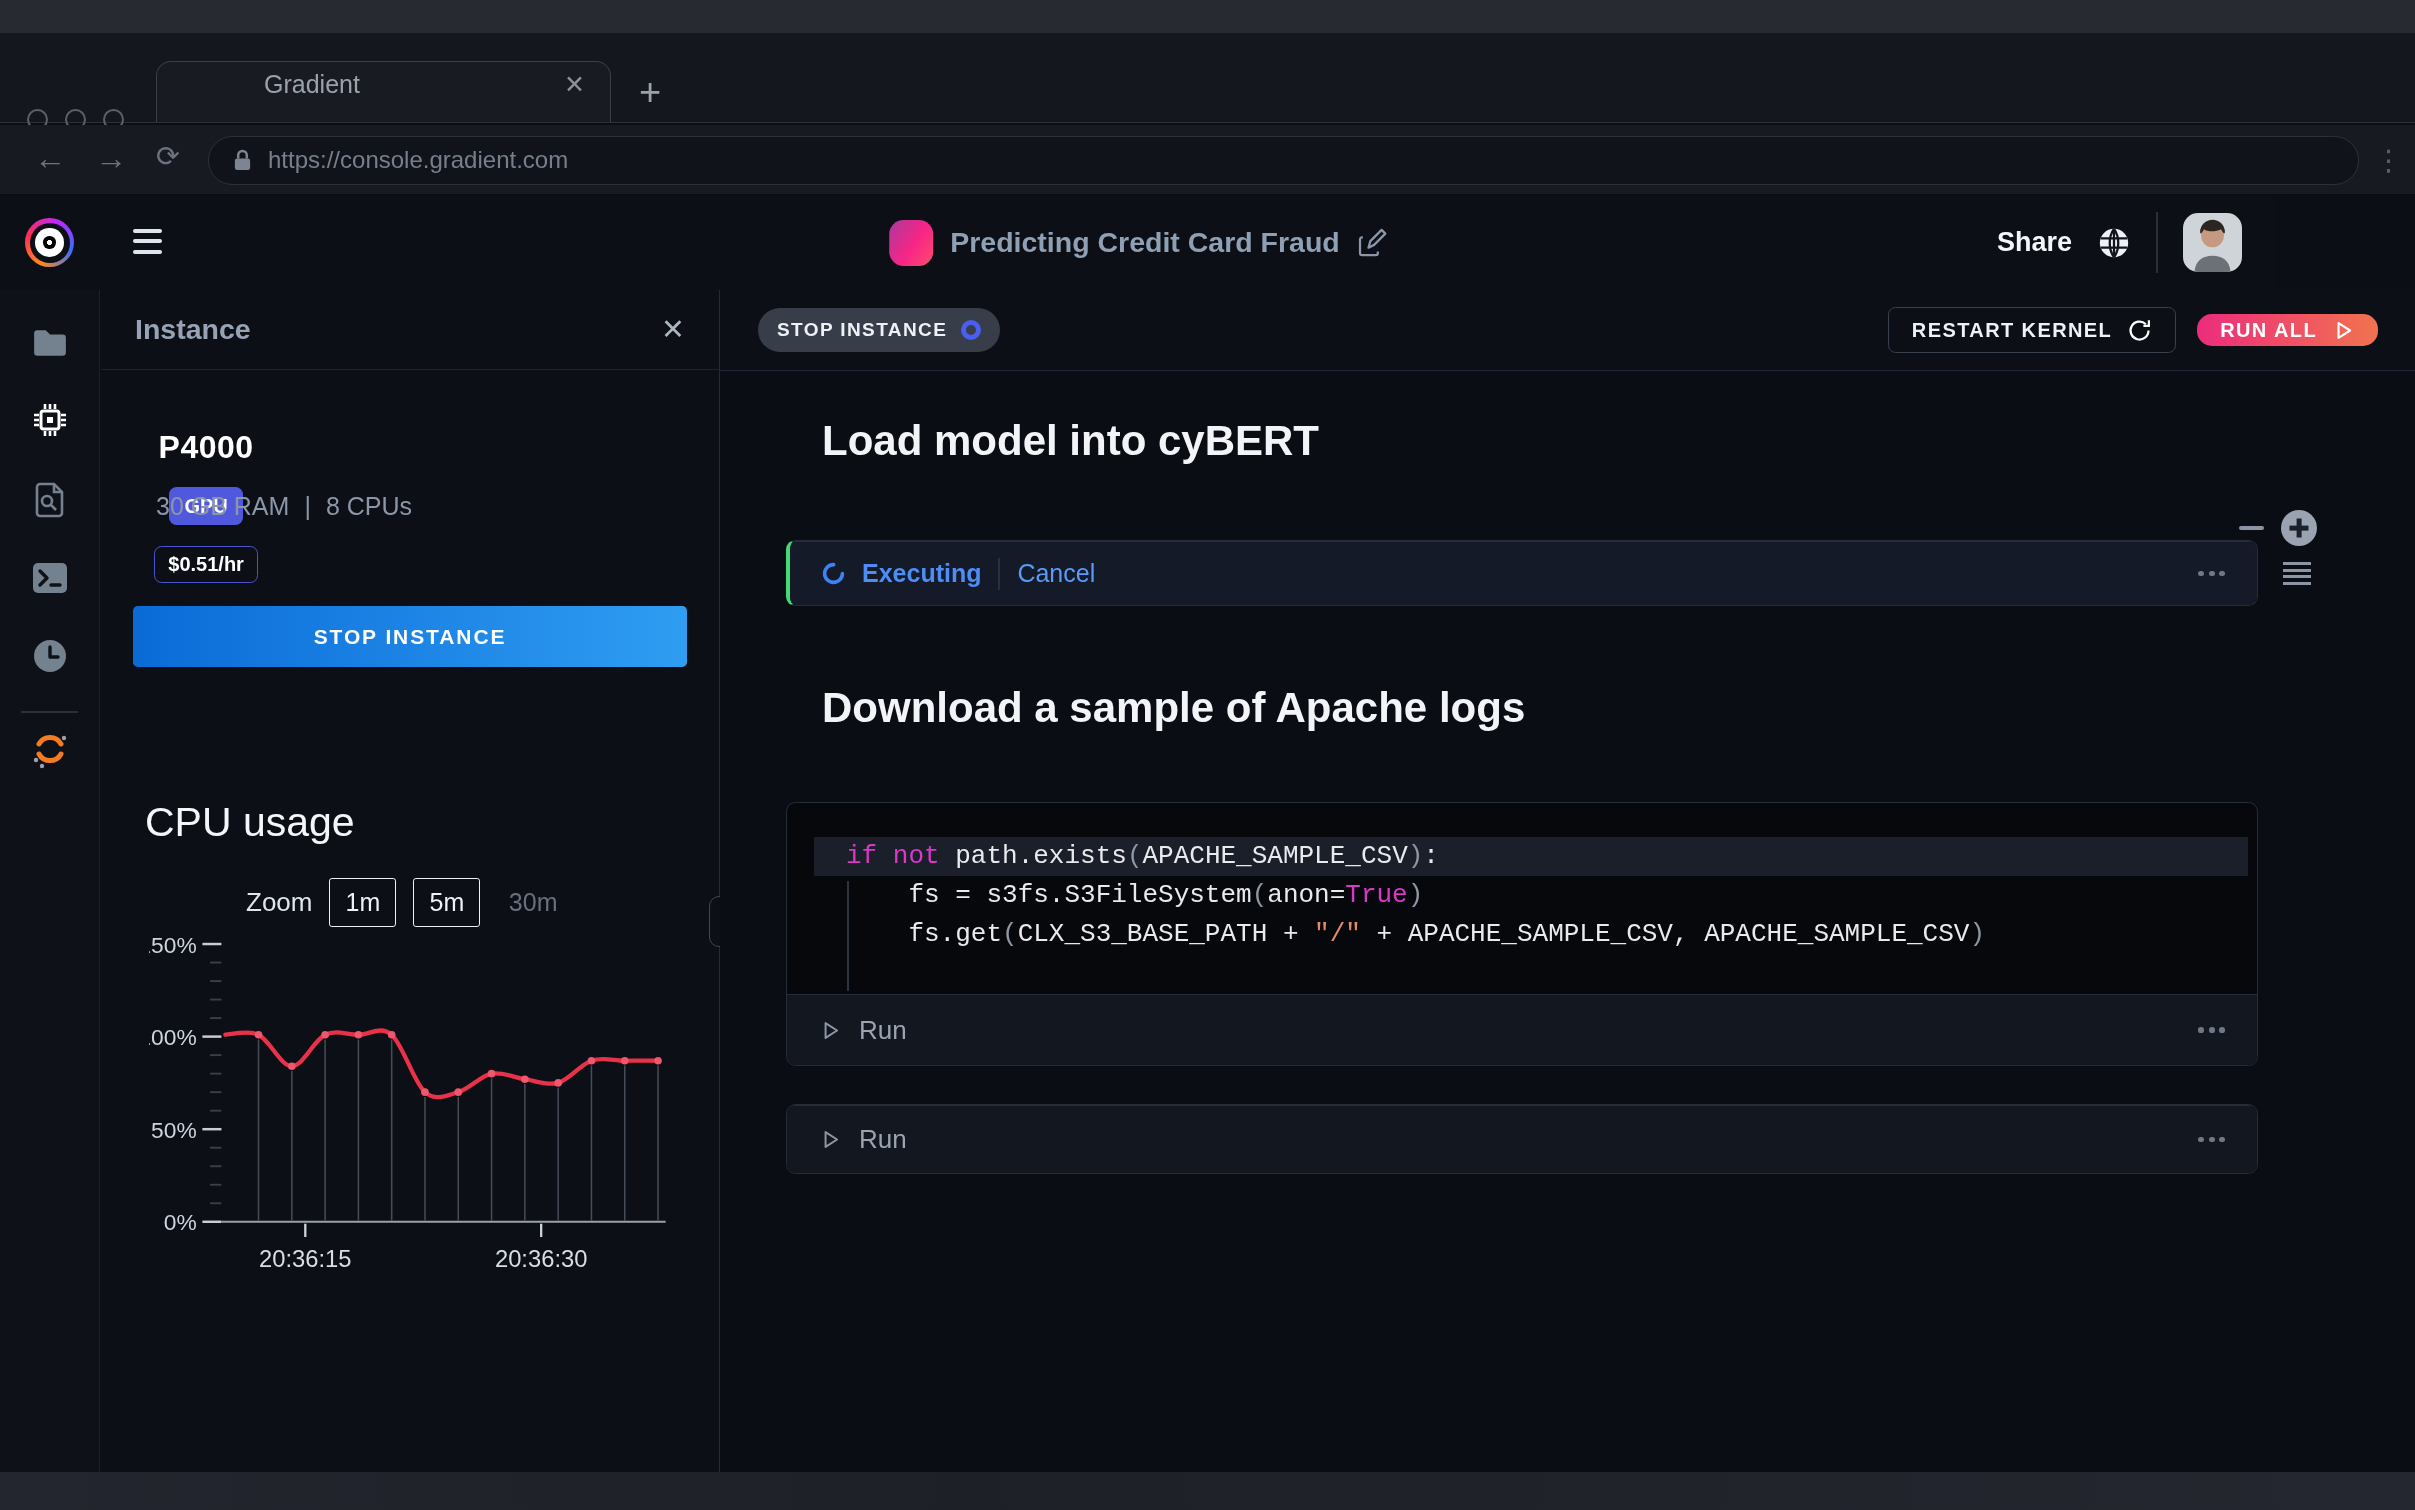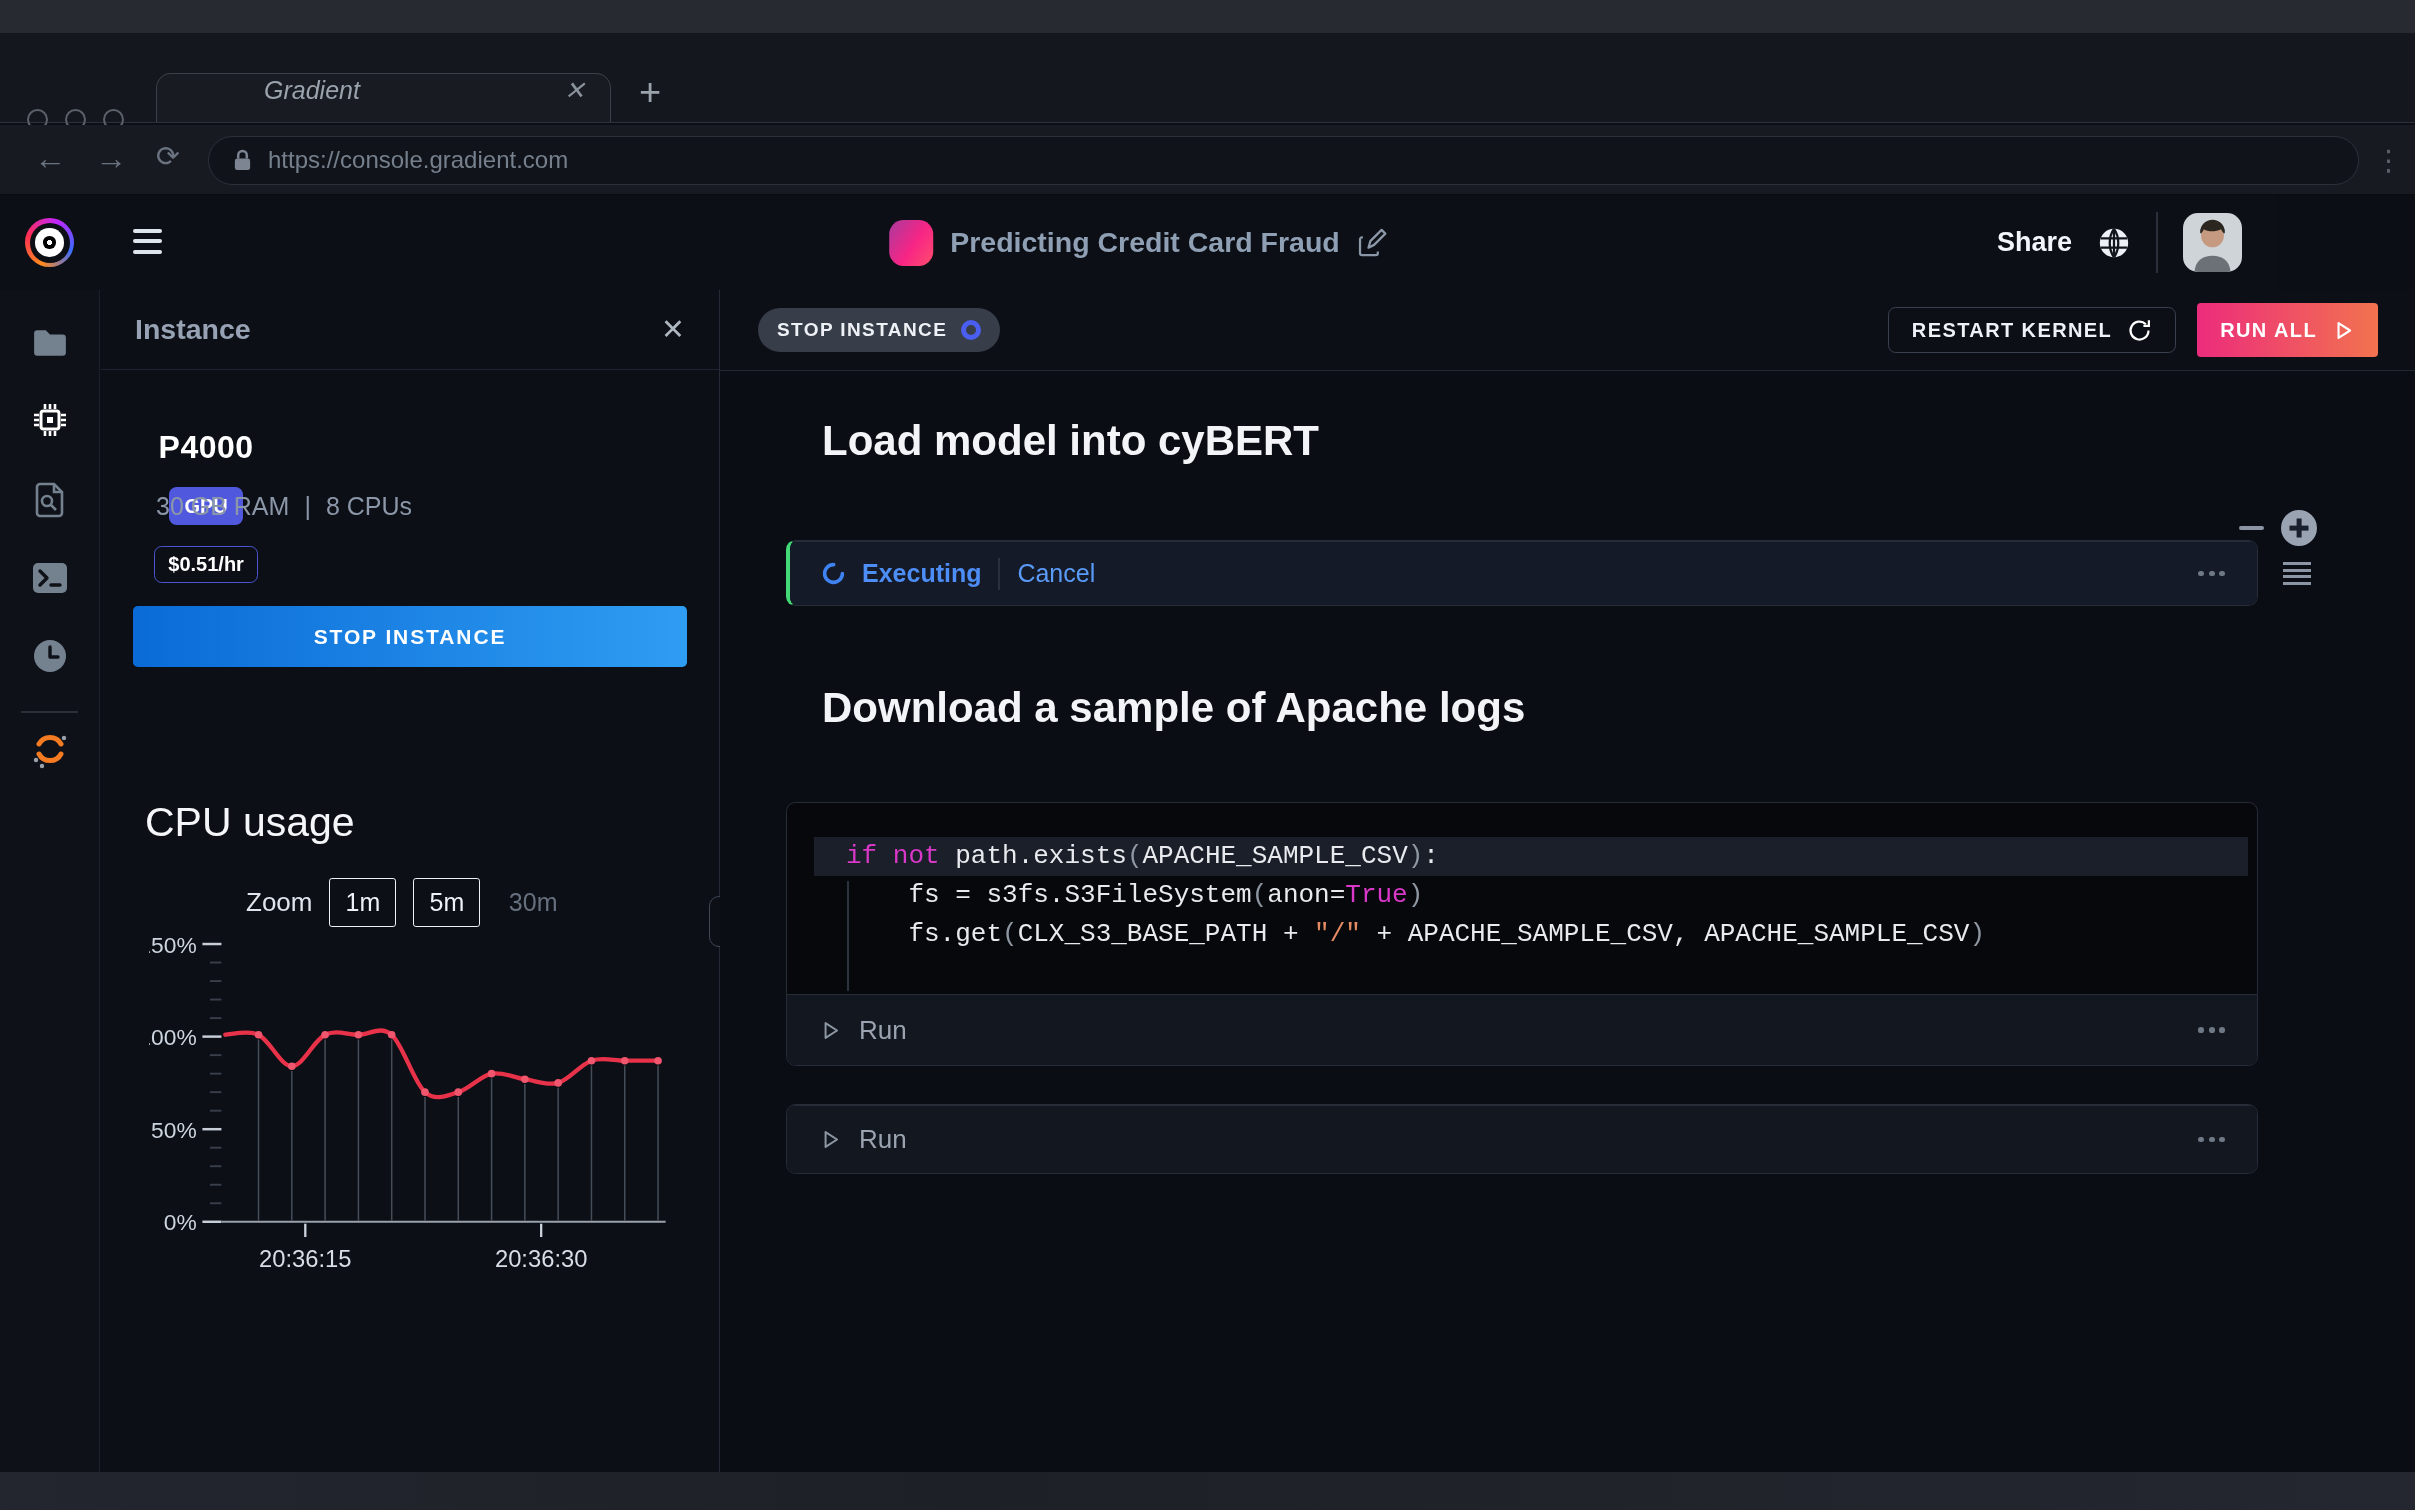--- a/index.html
+++ b/index.html
@@ -9,23 +9,23 @@
 
   
   .desktop-top { position:absolute; left:0; top:0; width:2416px; height:33px; background:#272a30; }
   .desktop-bottom { position:absolute; left:0; top:1472px; width:2416px; height:38px;
     background:linear-gradient(90deg,#23262e,#1d2026 40%,#24272f); }
 
   
   .tabbar { position:absolute; left:0; top:33px; width:2416px; height:90px; background:#14171d; border-bottom:1px solid #2c3038; }
   .traffic { position:absolute; top:76px; left:27px; display:flex; gap:17px; }
   .traffic span { width:21px; height:21px; border:2.9px solid #5b6169; border-radius:50%; }
-  .tab { position:absolute; left:156px; bottom:0; width:455px; height:49px; background:#181c22;
+  .tab { position:absolute; left:156px; bottom:0; width:455px; height:61px; background:#181c22;
     border:1.9px solid #3b4048; border-bottom:none; border-radius:15px 15px 0 0;
-    display:flex; align-items:center; padding:0 25px 16px 107px;font-style:italic; }
+    display:flex; align-items:center; padding:0 25px 16px 107px; }
   .tab-title { color:#9aa2ac; font-size:25px; flex:1; }
   .tab-close { color:#8a929c; font-size:25px; line-height:1; cursor:default; }
   .newtab { position:absolute; left:639px; bottom:11.4px; color:#9aa2ac; font-size:38px; font-weight:300; line-height:1; }
 
   .urlbar { position:absolute; left:0; top:125px; width:2416px; height:70px; background:#171a21; border-bottom:1px solid #0a0c10; }
   .nav-ic { position:absolute; top:17px; font-size:32px; color:#6b7380; line-height:1; }
   .url-field { position:absolute; left:208px; top:10.5px; width:2151px; height:49px; background:#10131a;
     border:1.9px solid #2b313b; border-radius:25px; display:flex; align-items:center; gap:15px; padding:0 23px; }
   .url-text { color:#76808c; font-size:24px; }
   .kebab { position:absolute; right:13.3px; top:19px; color:#596068; font-size:28.5px; letter-spacing:0; }
@@ -87,21 +87,21 @@
   
   .content { position:absolute; left:720px; top:0; width:1696px; height:1182px; background:#0a0d13; }
   .topbar { position:absolute; left:0; top:0; width:100%; height:81px; background:#0c0f16;
     border-bottom:1px solid #222835; display:flex; align-items:center; padding:0 38px; gap:19px; }
   .stopinst-pill { height:44px; border-radius:22px; background:#373d49; display:flex; align-items:center;
     gap:13.3px; padding:0 19px; color:#eef1f5; font-size:19px; font-weight:700; letter-spacing:1.4px; }
   .pill-ring { width:20px; height:20px; border:5.7px solid #4a5ef0; border-radius:50%; }
   .topbar-right { margin-left:auto; display:flex; align-items:center; gap:21px; }
   .restart-btn { height:46px; border:1.9px solid #39414f; border-radius:7.6px; display:flex; align-items:center;
     gap:15px; padding:0 23px; color:#eef1f5; font-size:20px; font-weight:800; letter-spacing:1.4px; }
-  .runall-btn { height:54px; border-radius:4px; background:linear-gradient(90deg,#ec2c7c,#f2734f);
+  .runall-btn { height:32px; border-radius:15px; background:linear-gradient(90deg,#ec2c7c,#f2734f);
     display:flex; align-items:center; gap:15px; padding:0 23px; color:#fff; font-size:20px; font-weight:800; letter-spacing:1.4px; }
 
   .canvas { position:absolute; left:0; top:82px; width:100%; height:1100px; padding:0 158px 0 66px; }
   .nb-heading { color:#f2f4f7; font-size:42px; font-weight:700; line-height:49px; margin-left:36px; }
   .h1 { padding-top:44px; }
   .h2 { margin-top:77px; }
 
   .cell { position:relative; width:1472px; border:1px solid #262c38; border-radius:9.5px; overflow:hidden; background:#06080c; }
   .cell-1 { margin-top:75px; border-left:4.8px solid #43d977; }
   .cell-2 { margin-top:70px; }

